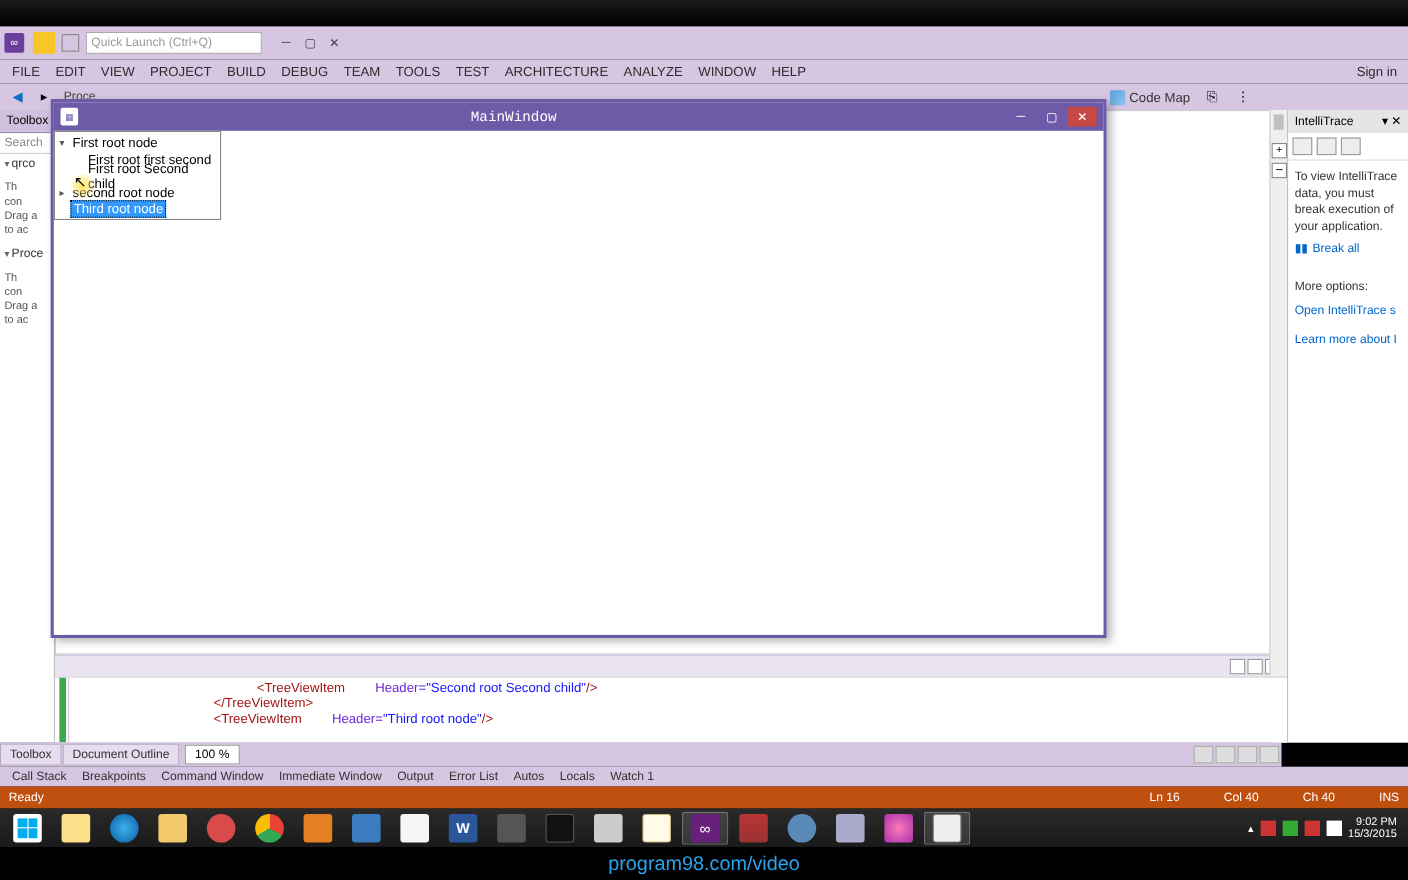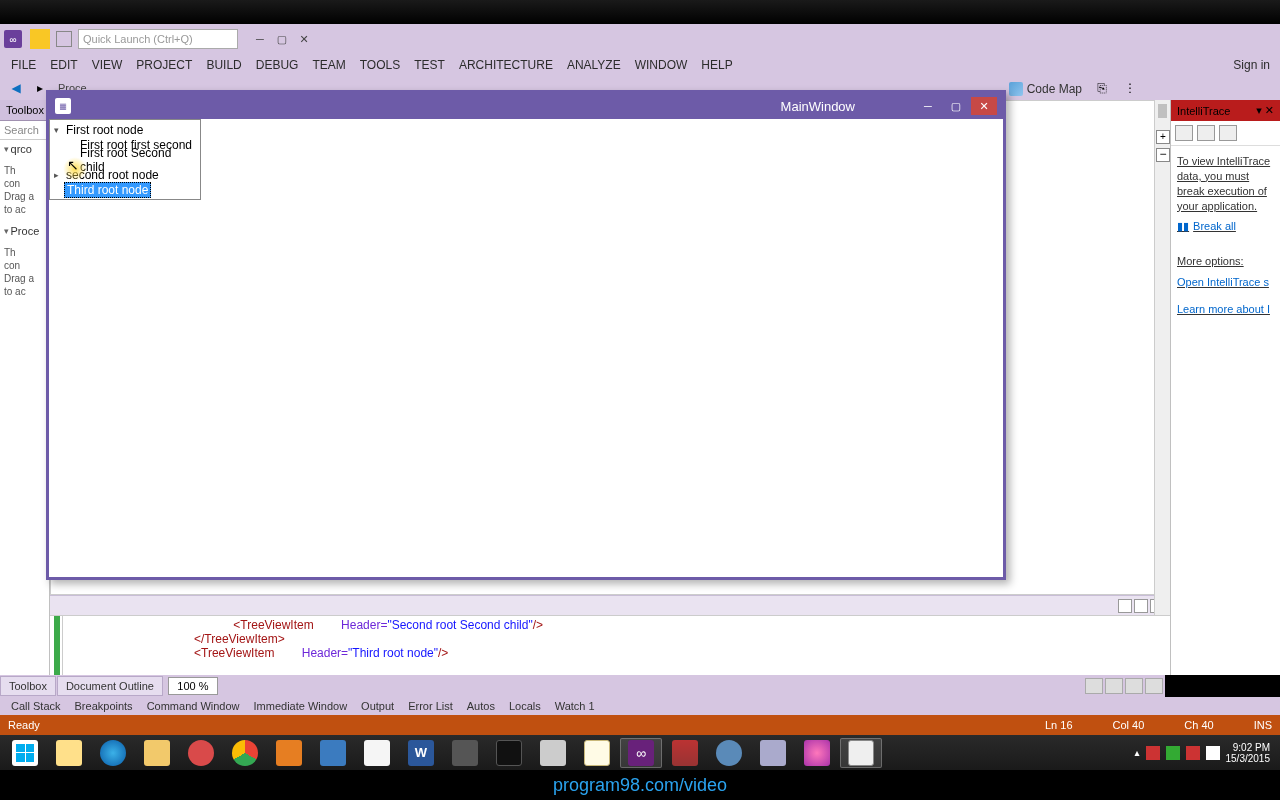--- a/index.html
+++ b/index.html
@@ -47,33 +47,33 @@
 .code-panel { height:60px; background:#fff; font-family:Consolas,monospace; font-size:12px; color:#333; padding:2px 20px; border-top:1px solid #ccc; overflow:hidden; position:relative;}
 .code-panel .line { white-space:pre; }
 .code-panel .tag{color:#a31515;}
 .code-panel .attr{color:#6d28d9;padding-left:24px;}
 .code-panel .str{color:#1515ff;}
 .code-gutter{position:absolute;left:4px;top:0;bottom:0;width:6px;background:#3caa4a;}
 .code-outline{position:absolute;left:12px;top:0;bottom:0;width:1px;background:#ccc;}
 
 
 .intellitrace { width:110px; background:#fff; border-left:1px solid #c0c0c0; display:flex; flex-direction:column; font-size:11px;}
-.intellitrace .it-header { background:#b91c1c; padding:4px 6px; display:flex; align-items:center; justify-content:space-between;}
+.intellitrace .it-header { background:#e5e5e5; padding:4px 6px; display:flex; align-items:center; justify-content:space-between;}
 .intellitrace .it-toolbar { padding:4px; display:flex; gap:4px; border-bottom:1px solid #ddd;}
 .intellitrace .it-toolbar .it-btn{width:18px;height:16px;border:1px solid #999;background:#eee;}
-.intellitrace .it-body { padding:8px 6px; color:#333; line-height:1.35;text-decoration:underline;}
+.intellitrace .it-body { padding:8px 6px; color:#333; line-height:1.35;}
 .intellitrace .link { color:#0066cc; cursor:pointer; padding:6px 0; display:block;}
 .intellitrace .break-all{display:flex;align-items:center;gap:4px;}
 .intellitrace .pause-icon{color:#0066cc; font-size:11px;}
 
 
 .app-window { position:absolute; top:90px; left:46px; width:960px; height:490px; background:#fff; border:3px solid #6d5ba8; box-shadow:4px 4px 8px rgba(0,0,0,.3); z-index:50;}
 .app-window .aw-titlebar { height:26px; background:#6d5ba8; color:#fff; display:flex; align-items:center; padding:0 6px;}
 .app-window .aw-icon { width:16px; height:16px; background:#fff; margin-right:8px; border-radius:2px; display:flex;align-items:center;justify-content:center;font-size:8px;color:#6d5ba8;}
-.app-window .aw-title { flex:1; text-align:right; font-size:13px; margin-right:60px;}
+.app-window .aw-title { flex:1; text-align:center; font-size:13px; margin-right:60px;font-family:Liberation Mono, monospace;}
 .app-window .aw-controls { display:flex; gap:2px;}
 .app-window .aw-btn { width:26px; height:18px; background:#6d5ba8; color:#fff; display:flex; align-items:center; justify-content:center; font-size:11px; cursor:pointer;}
 .app-window .aw-btn.close { background:#c74946;}
 .app-window .aw-body { position:absolute; top:26px; left:0; right:0; bottom:0; background:#fff;}
 
 .treeview { position:absolute; left:0; top:0; width:152px; border:1px solid #888; background:#fff; font-size:12px; padding:2px 0;}
 .treeview .tv-row { display:flex; align-items:center; height:15px; padding:0 4px;}
 .treeview .tv-toggle { width:10px; font-size:9px; color:#555; cursor:pointer; user-select:none;}
 .treeview .tv-label { padding:0 2px;}
 .treeview .tv-row.child { padding-left:28px;}

